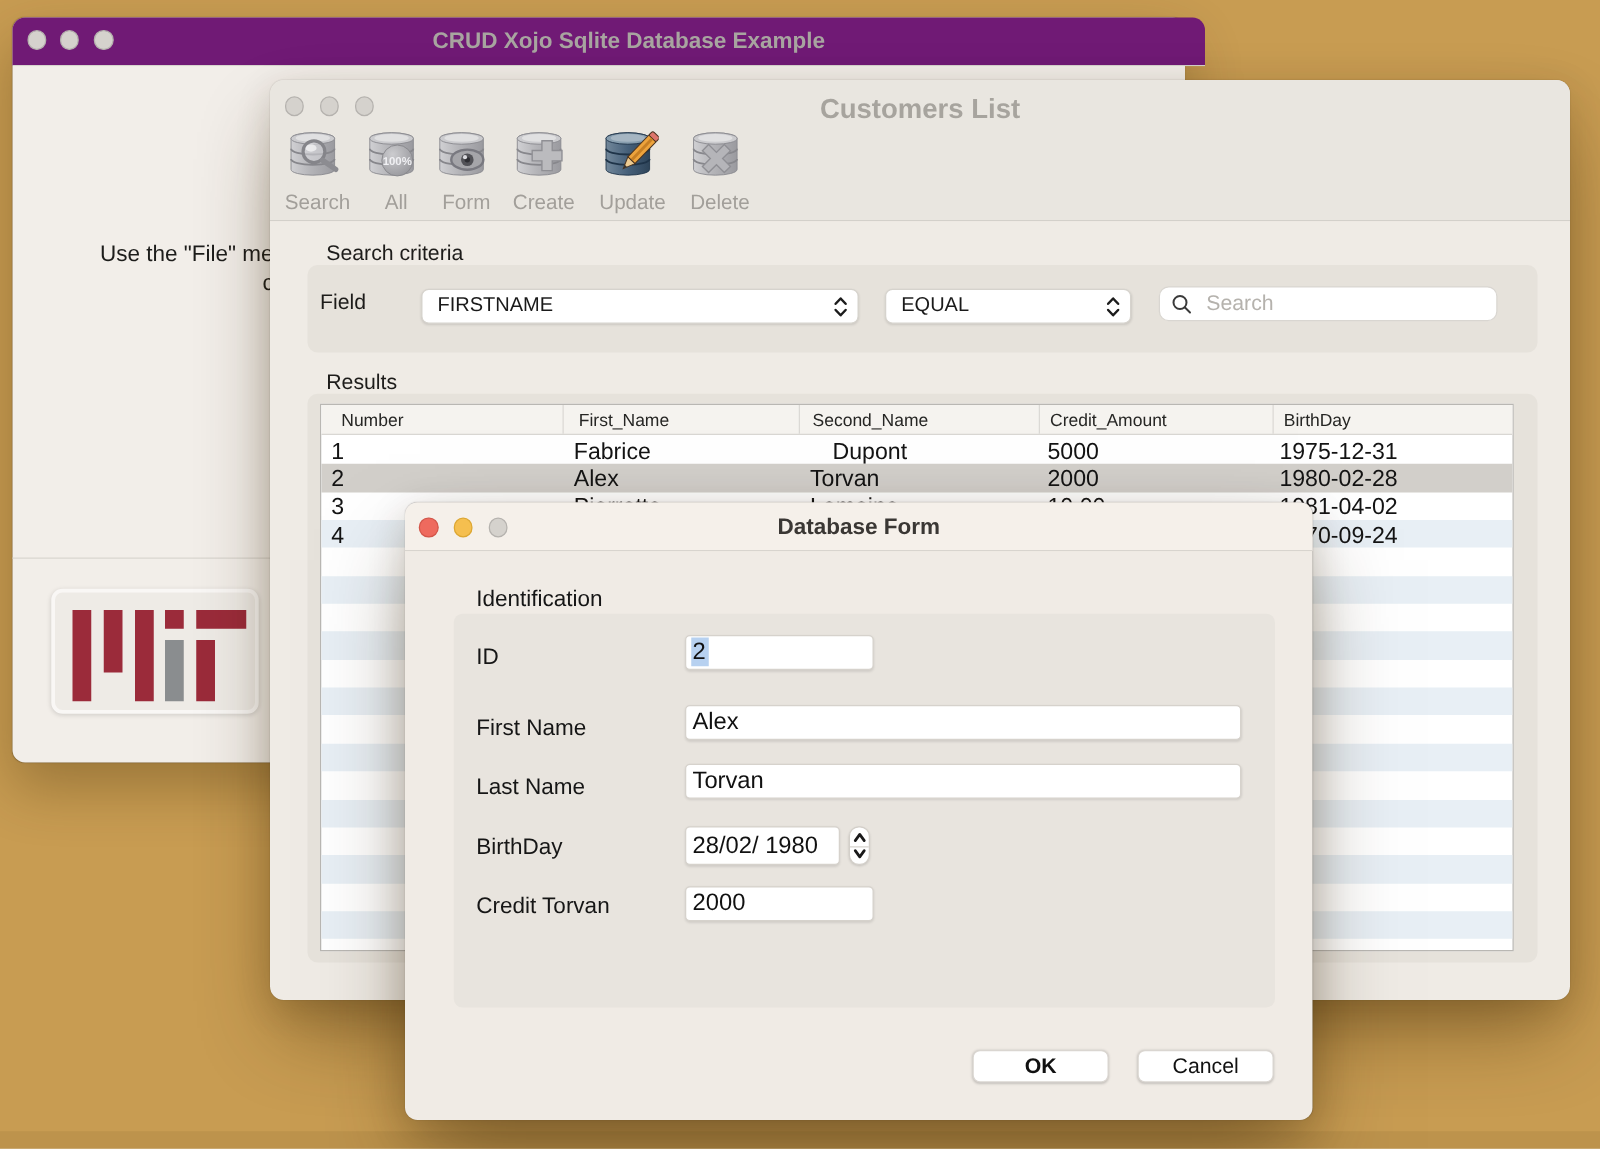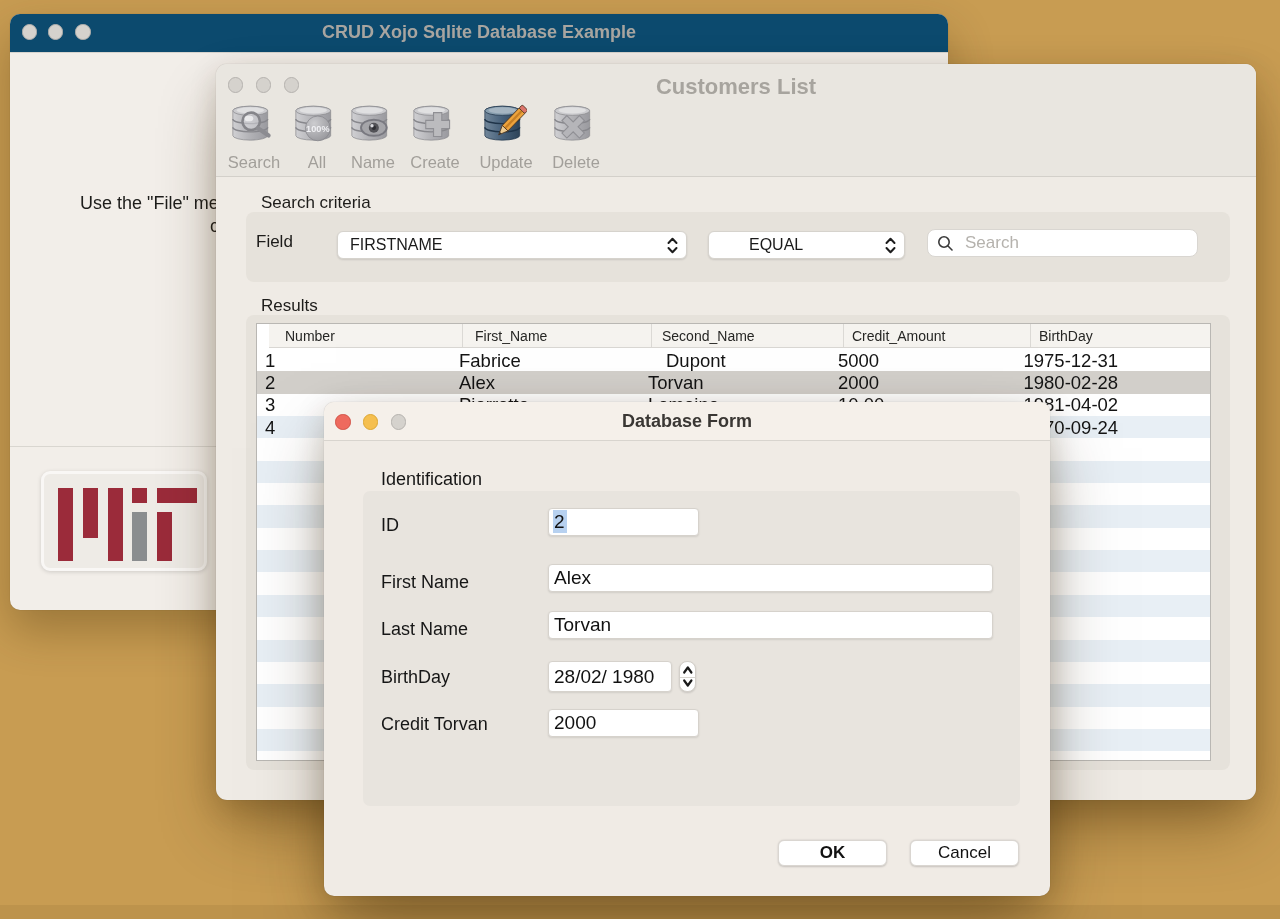--- a/index.html
+++ b/index.html
@@ -5,22 +5,22 @@
 html,body{margin:0;padding:0;width:1280px;height:919px;overflow:hidden;
  font-family:"Liberation Sans",sans-serif;-webkit-font-smoothing:antialiased;}
 body{background:#c89c52;position:relative;}
 .abs{position:absolute;}
 .win{position:absolute;border-radius:11px;}
 .tl{position:absolute;border-radius:50%;width:15.5px;height:15.5px;box-sizing:border-box;}
 .grey-l{background:#d5d2cd;border:1px solid #b5b2ae;}
 
 #w1{left:10px;top:14px;width:938px;height:596px;background:#f2eee9;
  box-shadow:0 20px 45px rgba(60,40,5,0.32),0 0 1px rgba(0,0,0,0.3);border-radius:10px;}
-#w1 .bar{position:absolute;left:0;top:0;width:100%;height:38px;background:#0c4a6e;
- border-bottom:1px solid #d7d4ce;border-radius:10px 10px 0 0;}
+#w1 .bar{position:absolute;left:0;top:0;width:100%;height:38px;background:#701a75;
+ border-bottom:1px solid #d7d4ce;border-radius:10px 10px 0 0;padding-left:16px;}
 #w1 .title{position:absolute;top:8px;width:100%;text-align:center;
  font-size:18px;font-weight:bold;color:#a8a5a0;}
 #w1 .line1{position:absolute;left:70px;top:179px;font-size:18px;color:#1d1d1b;white-space:nowrap;}
 #w1 .line2{position:absolute;left:200px;top:202px;font-size:18px;color:#1d1d1b;white-space:nowrap;}
 #w1 .divider{position:absolute;left:0;top:432px;width:100%;height:1px;background:#d9d6d0;}
 #mitbtn{position:absolute;left:31px;top:457px;width:160px;height:94px;border-radius:9px;
  background:#eeebe6;border:3px solid #f9f7f5;box-shadow:0 1px 4px rgba(0,0,0,0.15);}
 #mitbtn div{position:absolute;}
 .mr{background:#9b2b3a;}
 
@@ -36,21 +36,21 @@
 .panel{position:absolute;left:30px;width:984px;background:#e6e2db;border-radius:8px;}
 #spanel{top:148px;height:70px;}
 #rpanel{top:251px;height:455px;}
 .dd{position:absolute;background:#fff;border:1px solid #d6d3cd;border-radius:6px;height:26px;
  box-shadow:0 1px 2px rgba(0,0,0,0.12);font-size:16px;color:#1a1a1a;line-height:26px;}
 .sfield{position:absolute;background:#fff;border:1px solid #d9d6d1;border-radius:8px;height:26px;}
 
 #tbl{position:absolute;left:10px;top:8px;width:953px;height:436px;background:#fff;
  border:1px solid #b9b7b3;overflow:hidden;}
 .thead{position:absolute;left:0;top:0;width:100%;height:23px;background:#f5f3ef;
- border-bottom:1px solid #d9d7d3;margin-left:12px;}
+ border-bottom:1px solid #d9d7d3;}
 .th{position:absolute;top:0;height:23px;line-height:24px;font-size:14px;color:#262624;
  box-sizing:border-box;border-left:1px solid #dbd9d5;}
 .row{position:absolute;left:0;width:100%;height:22.35px;}
 .cell{position:absolute;top:0;height:22.35px;line-height:22.35px;padding-top:0.8px;font-size:18.5px;color:#141414;
  white-space:nowrap;}
 .blue{background:#e8eff5;}
 .sel{background:#d2cfca;}
 
 #w3{left:324px;top:402px;width:726px;height:494px;background:#f0ebe5;border-radius:10px;
  box-shadow:0 34px 70px -12px rgba(50,32,5,0.5),0 8px 30px rgba(60,40,8,0.18),0 0 1px rgba(0,0,0,0.3);}
@@ -173,37 +173,37 @@
 <path d="M2 16.5 A19 5 0 0 0 40 16.5" fill="none" stroke="#87878c" stroke-width="1.6"></path>
 <path d="M2 25.5 A19 5 0 0 0 40 25.5" fill="none" stroke="#87878c" stroke-width="1.6"></path>
 <ellipse cx="21" cy="7.5" rx="19" ry="5" fill="#cbcbce" stroke="#8a8a8f" stroke-width="0.8"></ellipse>
 <ellipse cx="21" cy="7" rx="15" ry="3.4" fill="rgba(255,255,255,0.4)"></ellipse>
 <g transform="rotate(45 22 25)">
 <path d="M8.5 21.2 h9.7 v-9.7 h7.6 v9.7 h9.7 v7.6 h-9.7 v9.7 h-7.6 v-9.7 h-9.7 Z" fill="#b5b5b9" stroke="#8f8f94" stroke-width="1.2"></path>
 </g>
 </svg>
     <div class="tbl" style="left:-2px;">Search</div>
     <div class="tbl" style="left:61px;">All</div>
-    <div class="tbl" style="left:117px;">Name</div>
+    <div class="tbl" style="left:117px;">Form</div>
     <div class="tbl" style="left:179px;">Create</div>
     <div class="tbl" style="left:250px;">Update</div>
     <div class="tbl" style="left:320px;">Delete</div>
   </div>
   <div class="seclab" style="left:45px;top:129px;">Search criteria</div>
   <div class="panel" id="spanel">
     <div style="position:absolute;left:10px;top:20px;font-size:17px;color:#1d1c1a;">Field</div>
     <div class="dd" style="left:91px;top:19px;width:348px;">
       <span style="padding-left:12px;">FIRSTNAME</span>
       <svg style="position:absolute;right:8px;top:5px;" width="11" height="17" viewBox="0 0 11 17">
         <path d="M1.5 6 L5.5 1.8 L9.5 6" fill="none" stroke="#1c1c1c" stroke-width="2" stroke-linecap="round" stroke-linejoin="round"></path>
         <path d="M1.5 11 L5.5 15.2 L9.5 11" fill="none" stroke="#1c1c1c" stroke-width="2" stroke-linecap="round" stroke-linejoin="round"></path>
       </svg>
     </div>
     <div class="dd" style="left:462px;top:19px;width:195px;">
-      <span style="padding-left:12px;margin-left:28px;">EQUAL</span>
+      <span style="padding-left:12px;">EQUAL</span>
       <svg style="position:absolute;right:8px;top:5px;" width="11" height="17" viewBox="0 0 11 17">
         <path d="M1.5 6 L5.5 1.8 L9.5 6" fill="none" stroke="#1c1c1c" stroke-width="2" stroke-linecap="round" stroke-linejoin="round"></path>
         <path d="M1.5 11 L5.5 15.2 L9.5 11" fill="none" stroke="#1c1c1c" stroke-width="2" stroke-linecap="round" stroke-linejoin="round"></path>
       </svg>
     </div>
     <div class="sfield" style="left:681px;top:17px;width:269px;">
       <svg style="position:absolute;left:9px;top:5px;" width="17" height="17" viewBox="0 0 17 17">
         <circle cx="7" cy="7" r="5.2" fill="none" stroke="#3a3a3a" stroke-width="1.6"></circle>
         <line x1="11" y1="11" x2="15" y2="15" stroke="#3a3a3a" stroke-width="1.6" stroke-linecap="round"></line>
       </svg>

